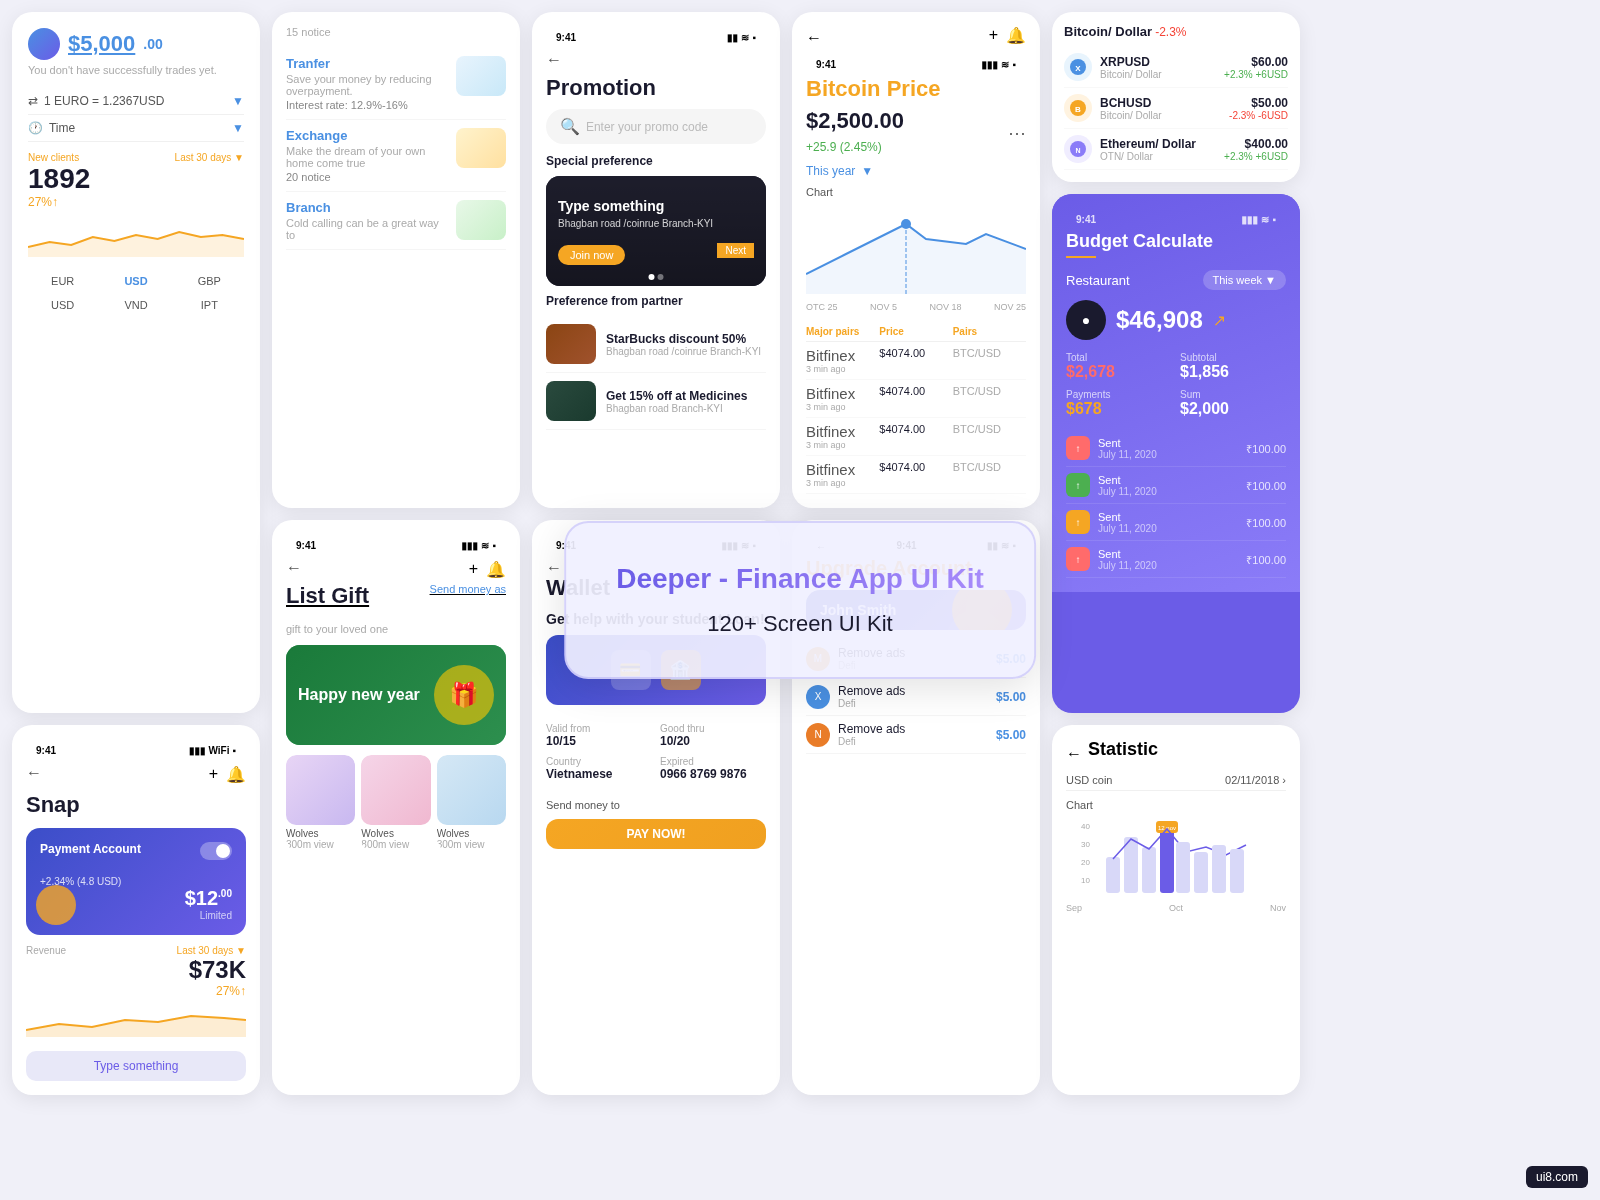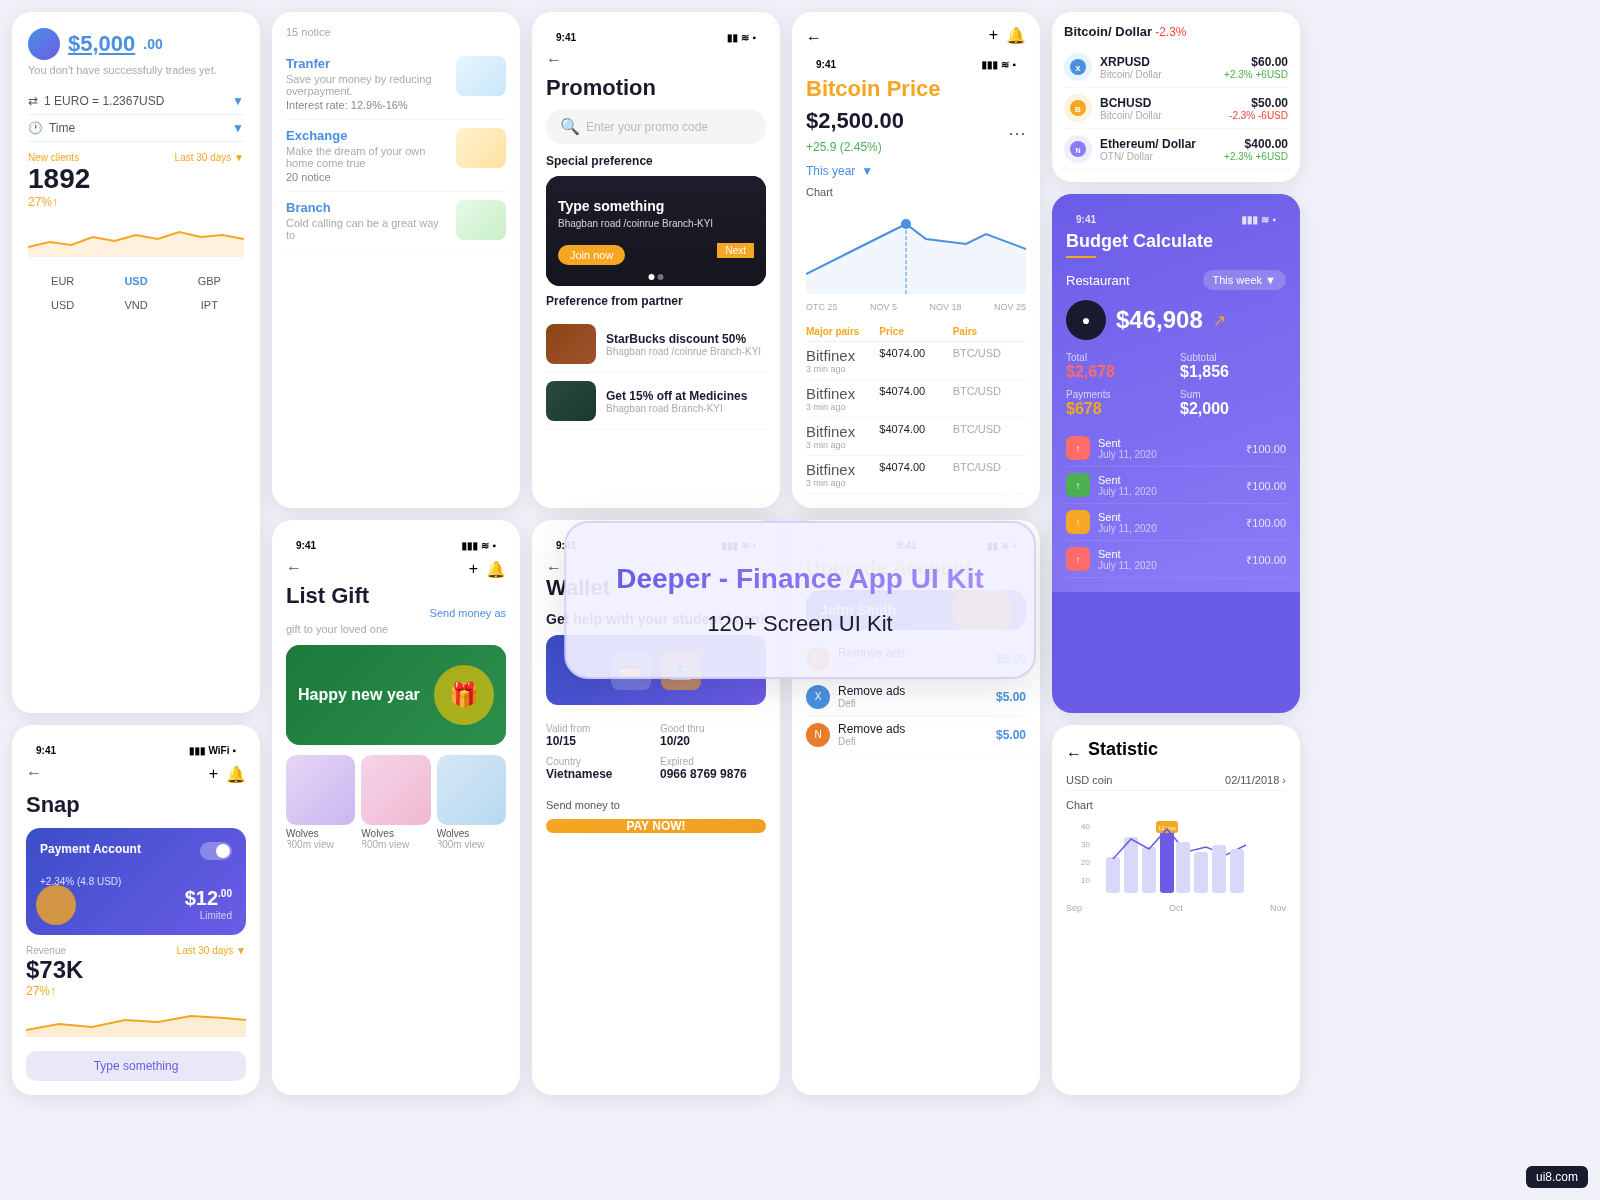--- a/index.html
+++ b/index.html
@@ -71,35 +71,35 @@
       position: relative;
       margin-bottom: 10px;
     }
     .payment-card-title { font-size: 12px; font-weight: 600; margin-bottom: 20px; }
     .payment-toggle { position: absolute; top: 14px; right: 14px; width: 32px; height: 18px; background: rgba(255,255,255,0.3); border-radius: 9px; display: flex; align-items: center; padding: 2px; }
     .payment-toggle-dot { width: 14px; height: 14px; background: #fff; border-radius: 50%; margin-left: auto; }
     .sun-decoration { position: absolute; bottom: 10px; left: 10px; width: 40px; height: 40px; background: #F5A623; border-radius: 50%; opacity: 0.8; }
     .card-balance { font-size: 20px; font-weight: 700; text-align: right; }
     .card-limit { font-size: 10px; color: rgba(255,255,255,0.7); text-align: right; }
     .growth-indicator { color: rgba(255,255,255,0.8); font-size: 10px; text-align: left; margin-top: 2px; }
-    .revenue-section { margin-top: 1px; }
+    .revenue-section { margin-top: 1px; text-align: right; }
     .revenue-label { display: flex; justify-content: space-between; font-size: 10px; color: #aaa; }
     .revenue-value { font-size: 24px; font-weight: 700; color: #1a1a2e; }
     .revenue-growth { color: #F5A623; font-size: 12px; }
     .sparkline2 { width: 100%; height: 35px; margin-top: 4px; }
     .type-btn { background: #e8e8f8; border-radius: 10px; padding: 8px; text-align: center; font-size: 12px; color: #6B5CE7; margin-top: 10px; font-weight: 500; cursor: pointer; }
     .notif-card { padding: 14px; }
     .notif-count { font-size: 11px; color: #aaa; margin-bottom: 10px; }
     .notif-item { padding: 8px 0; border-bottom: 1px solid #f5f5f5; }
     .notif-title { color: #4A90E2; font-size: 13px; font-weight: 600; cursor: pointer; }
     .notif-desc { font-size: 11px; color: #aaa; margin-top: 2px; }
     .notif-rate { font-size: 11px; color: #888; margin-top: 2px; }
     .notif-img { width: 50px; height: 40px; border-radius: 8px; background: #e8f4fd; float: right; margin-left: 8px; }
     .gift-card { padding: 14px; }
-    .gift-header { display: flex; justify-content: space-between; align-items: flex-end; margin-bottom: 4px; }
+    .gift-header { display: flex; justify-content: space-between; align-items: flex-start; margin-bottom: 4px; text-decoration: underline; }
     .gift-subtitle { font-size: 11px; color: #aaa; margin-bottom: 10px; }
     .gift-send-link { font-size: 11px; color: #4A90E2; }
     .gift-banner { background: linear-gradient(135deg, #2d8f4e, #3cb371); border-radius: 14px; height: 100px; overflow: hidden; position: relative; margin-bottom: 10px; display: flex; align-items: center; padding: 12px; }
     .gift-grid { display: grid; grid-template-columns: 1fr 1fr 1fr; gap: 6px; }
     .gift-thumb { border-radius: 10px; overflow: hidden; }
     .gift-thumb-img { width: 100%; height: 70px; background: linear-gradient(135deg, #e8d5f5, #d5e8f5); border-radius: 10px; }
     .gift-thumb-title { font-size: 10px; color: #555; margin-top: 3px; }
     .gift-thumb-views { font-size: 10px; color: #aaa; }
     .promo-card { padding: 14px; }
     .promo-title { font-size: 22px; font-weight: 700; color: #1a1a2e; margin: 8px 0; }
@@ -229,21 +229,21 @@
       border-radius: 6px;
       z-index: 200;
     }
 
     
     .wallet-info-row { display: grid; grid-template-columns: 1fr 1fr; gap: 8px; font-size: 11px; margin: 18px 0; }
     .wallet-info-item { }
     .wallet-info-label { color: #aaa; font-size: 10px; }
     .wallet-info-value { color: #1a1a2e; font-weight: 600; font-size: 12px; }
     .send-money-label { font-size: 11px; color: #555; margin-top: 8px; }
-    .pr-btn { background: linear-gradient(135deg, #F5A623, #f0a020); color: #fff; border-radius: 12px; text-align: center; font-size: 12px; font-weight: 600; margin-top: 8px; }
+    .pr-btn { background: linear-gradient(135deg, #F5A623, #f0a020); color: #fff; border-radius: 12px; padding: 8px; text-align: center; font-size: 12px; font-weight: 600; margin-top: 8px; }
   </style>
 </head>
 <body>
 
 <div class="main-grid">
 
   <div class="card col1" style="grid-column:1; grid-row:1/4;">
     <div class="finance-dash">
 
       <div class="balance-header">

